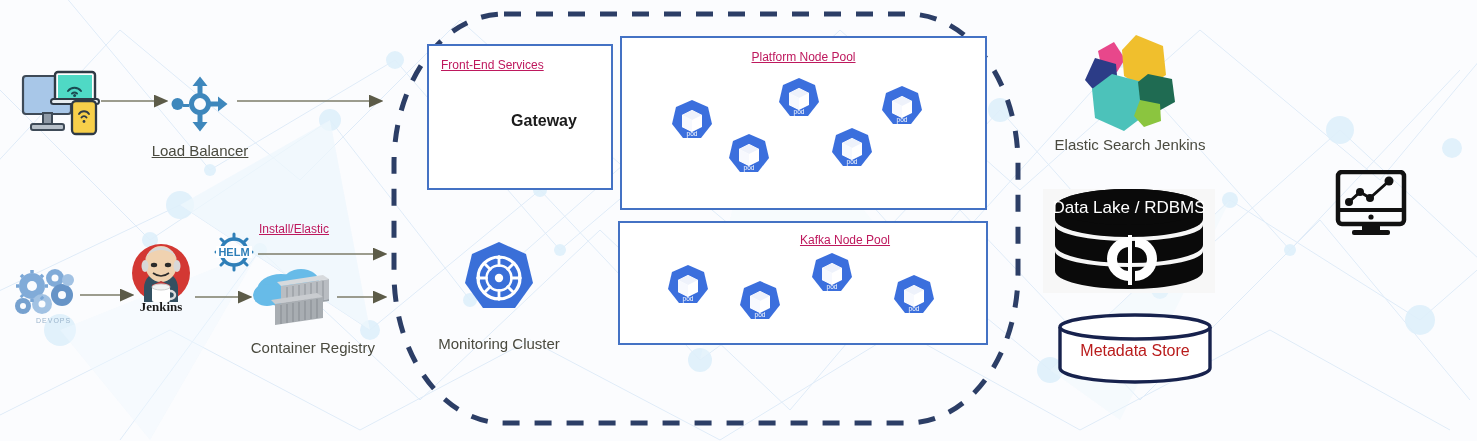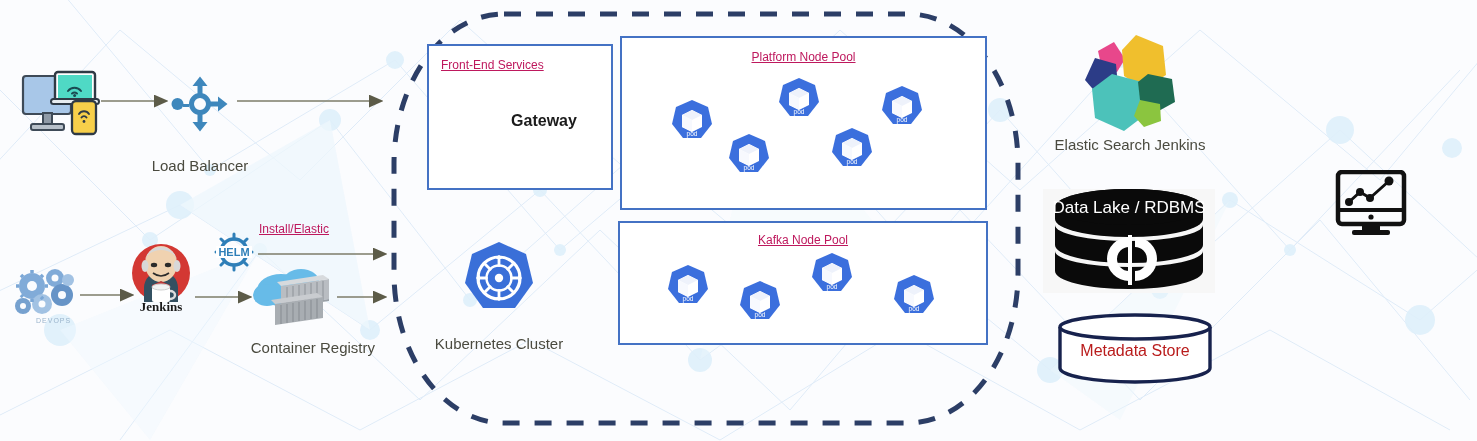--- a/index.html
+++ b/index.html
@@ -122,21 +122,21 @@
   <svg class="node" style="left:169px;top:76px;width:62px;height:56px;" viewBox="0 0 62 56">
     <g fill="#3e87bc">
       <circle cx="31" cy="28" r="8.5" fill="none" stroke="#3e87bc" stroke-width="5"></circle>
       <circle cx="8.5" cy="28" r="6"></circle>
       <path d="M14,28 L20,28 L20,31 L14,31 Z"></path>
       <path d="M28.5,19.5 L28.5,10 L23.5,10 L31,0.5 L38.5,10 L33.5,10 L33.5,19.5 Z"></path>
       <path d="M28.5,36.5 L28.5,46 L23.5,46 L31,55.5 L38.5,46 L33.5,46 L33.5,36.5 Z"></path>
       <path d="M39.5,25.5 L49,25.5 L49,20.5 L58.5,28 L49,35.5 L49,30.5 L39.5,30.5 Z"></path>
     </g>
   </svg>
-  <div class="cap" style="left:120px;top:157px;width:160px;">Load Balancer</div>
+  <div class="cap" style="left:120px;top:142px;width:160px;text-decoration:underline;">Load Balancer</div>
 
   <svg class="node" style="left:10px;top:262px;width:72px;height:68px;" viewBox="0 0 72 68">
     <g fill="#7ba7d6" opacity="0.95">
       <circle cx="22" cy="24" r="13"></circle>
         <circle cx="22" cy="24" r="5" fill="#fbfcfe"></circle>
       <circle cx="45" cy="16" r="9"></circle>
         <circle cx="45" cy="16" r="3.5" fill="#fbfcfe"></circle>
       <circle cx="52" cy="33" r="11" fill="#5f8fc4"></circle>
         <circle cx="52" cy="33" r="4" fill="#fbfcfe"></circle>
       <circle cx="32" cy="42" r="10" fill="#9dbfe2"></circle>
@@ -248,21 +248,21 @@
           <path d="M22,10 L32,15 L32,27 L22,32 L12,27 L12,15 Z" fill="#ffffff"></path>
           <path d="M22,10 L32,15 L22,20 L12,15 Z" fill="#eef2fb"></path>
           <path d="M22,20 L22,32 L12,27 L12,15 Z" fill="#f7f9fe"></path>
           <text x="22" y="36" text-anchor="middle" font-family="Liberation Sans, sans-serif" font-size="6.5" fill="#ffffff">pod</text>
         </g>
       </g>
     </svg>
   </div>
 
   <div class="solidbox" style="left:618px;top:221px;width:366px;height:120px;">
-    <div class="boxlabel" style="left:0;top:10px;width:100%;text-align:center;">Kafka Node Pool</div>
+    <div class="boxlabel" style="left:0;top:10px;width:100%;text-align:center;padding-left:42px;">Kafka Node Pool</div>
     <svg style="position:absolute;left:0;top:0;width:366px;height:120px;" viewBox="0 0 366 120">
       <g>
         <g transform="translate(46,42)">
           <path d="M22,0 L38,7 L42,24 L31,38 L13,38 L2,24 L6,7 Z" fill="#3b6fdd"></path>
           <path d="M22,10 L32,15 L32,27 L22,32 L12,27 L12,15 Z" fill="#ffffff"></path>
           <path d="M22,10 L32,15 L22,20 L12,15 Z" fill="#eef2fb"></path>
           <path d="M22,20 L22,32 L12,27 L12,15 Z" fill="#f7f9fe"></path>
           <text x="22" y="36" text-anchor="middle" font-family="Liberation Sans, sans-serif" font-size="6.5" fill="#ffffff">pod</text>
         </g>
         <g transform="translate(118,58)">
@@ -307,21 +307,21 @@
         <path d="M30.2,46.8 L24.2,52.8"></path>
       </g>
       <g>
         <path d="M39,15 l3,4 l-6,0 Z"></path>
         <path d="M39,61 l3,-4 l-6,0 Z"></path>
         <path d="M16,38 l4,3 l0,-6 Z"></path>
         <path d="M62,38 l-4,3 l0,-6 Z"></path>
       </g>
     </g>
   </svg>
-  <div class="cap" style="left:419px;top:335px;width:160px;">Kubernetes Cluster</div>
+  <div class="cap" style="left:419px;top:335px;width:160px;">Monitoring Cluster</div>
 
   <svg class="node" style="left:1068px;top:32px;width:118px;height:105px;" viewBox="0 0 118 105">
     <path d="M46,10 L30,19 L34,37 L49,40 L57,27 Z" fill="#e8478b"></path>
     <path d="M68,3 L95,14 L98,43 L76,57 L56,44 L54,18 Z" fill="#f0bf2d"></path>
     <path d="M27,26 L48,32 L50,55 L30,63 L17,48 Z" fill="#2c3c87"></path>
     <path d="M44,42 L74,50 L81,80 L56,99 L27,86 L24,57 Z" fill="#4cc2ba"></path>
     <path d="M80,42 L104,47 L107,70 L87,81 L72,68 L70,50 Z" fill="#1f6b52"></path>
     <path d="M72,68 L92,72 L93,89 L76,95 L66,84 Z" fill="#8bc53f"></path>
   </svg>
   <div class="cap" style="left:1047px;top:136px;width:166px;">Elastic Search Jenkins</div>

